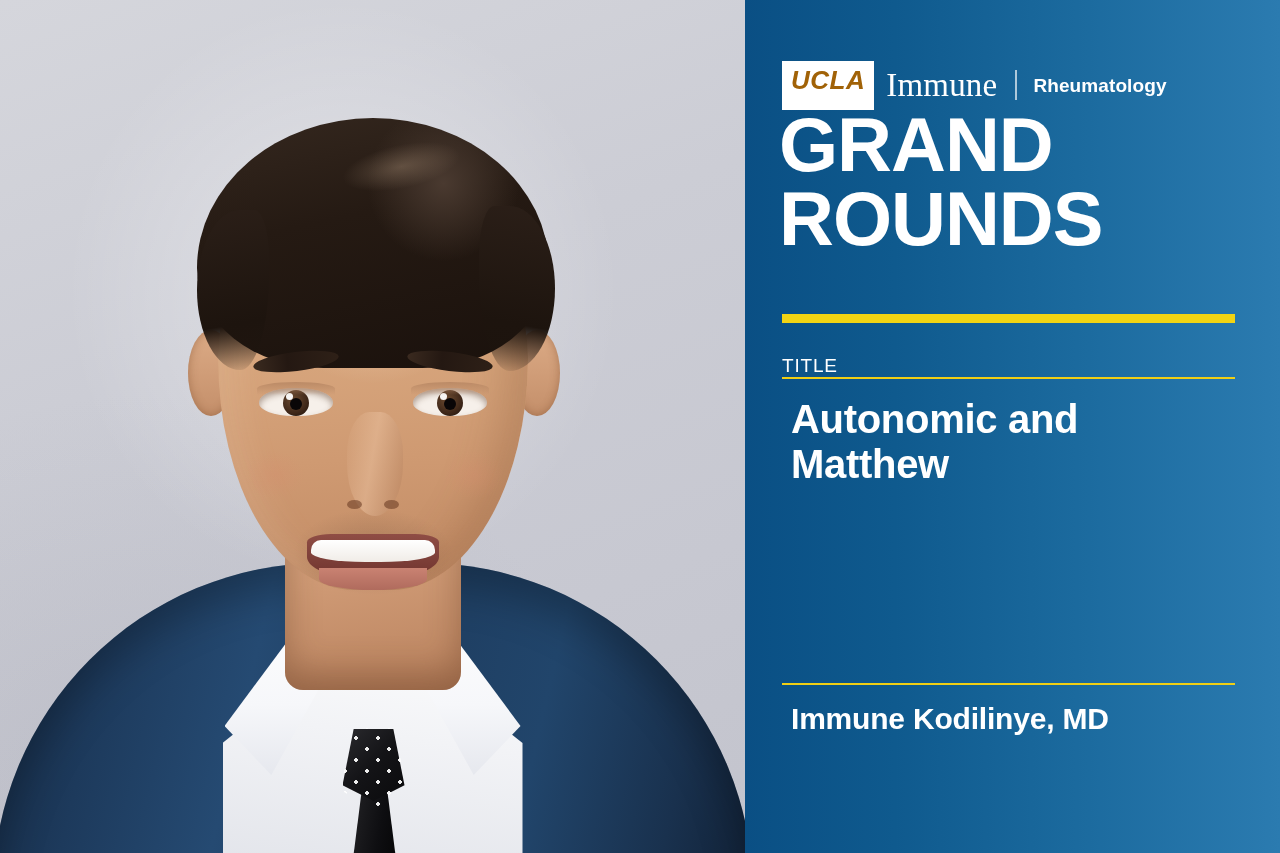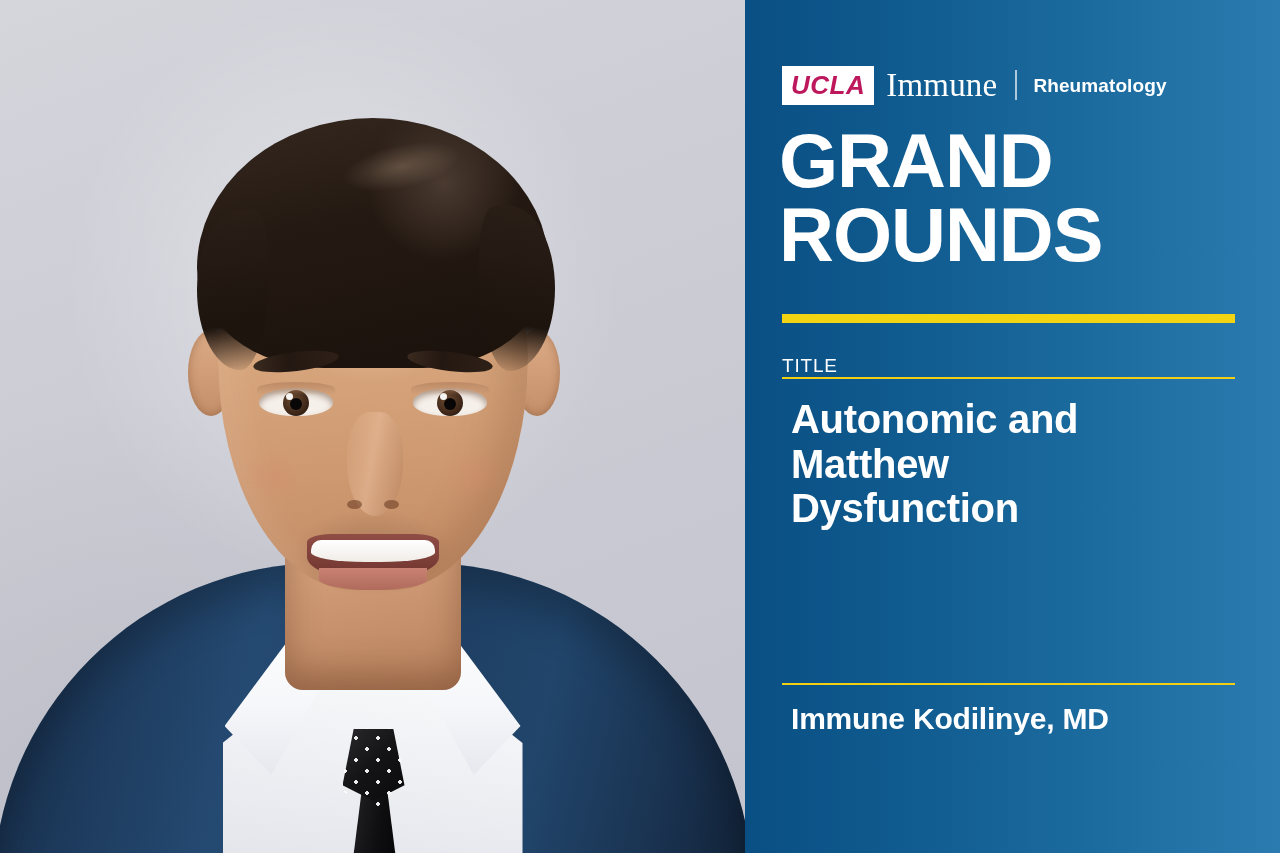--- a/index.html
+++ b/index.html
@@ -388,26 +388,26 @@
   .logo-row {
     position: absolute;
     left: 37px;
     top: 66px;
     display: flex;
     align-items: center;
     height: 38px;
   }
   .ucla-box {
     background: #ffffff;
-    color: #be185d;
+    color: #a16207;
     font-weight: bold;
     font-size: 26px;
     letter-spacing: 0.5px;
     line-height: 1;
-    padding: 6px 9px 7px 9px;
+    padding: 6px 9px 17px 9px;
     font-style: italic;
     font-family: "Liberation Sans", sans-serif;
   }
   .health-word {
     color: #ffffff;
     font-family: "Liberation Serif", serif;
     font-size: 33px;
     line-height: 1;
     margin-left: 12px;
     letter-spacing: 0.2px;
@@ -423,21 +423,21 @@
     font-size: 19px;
     font-weight: bold;
     letter-spacing: 0.1px;
     line-height: 1;
     text-align: right;
   }
 
   .gr-title {
     position: absolute;
     left: 34px;
-    top: 124px;
+    top: 108px;
     width: 470px;
     color: #ffffff;
     font-size: 76px;
     font-weight: bold;
     line-height: 0.98;
     letter-spacing: -1px;
     text-transform: uppercase;
   }
   .gr-title span { display: block; }
   .bar-thick {
@@ -566,21 +566,20 @@
     </div>
 
     <div class="bar-thick"></div>
 
     <div class="section section-title">
       <div class="kicker">TITLE</div>
       <div class="kicker-rule"></div>
       <div class="section-value value-title">
         <span>Autonomic and</span>
         <span>Matthew</span>
-        <span>Dysfunction</span>
       </div>
     </div>
 
     <div class="section section-speaker">
       <div class="kicker-rule"></div>
       <div class="section-value value-speaker">Immune Kodilinye, MD</div>
     </div>
 
   </div>
 </div>

